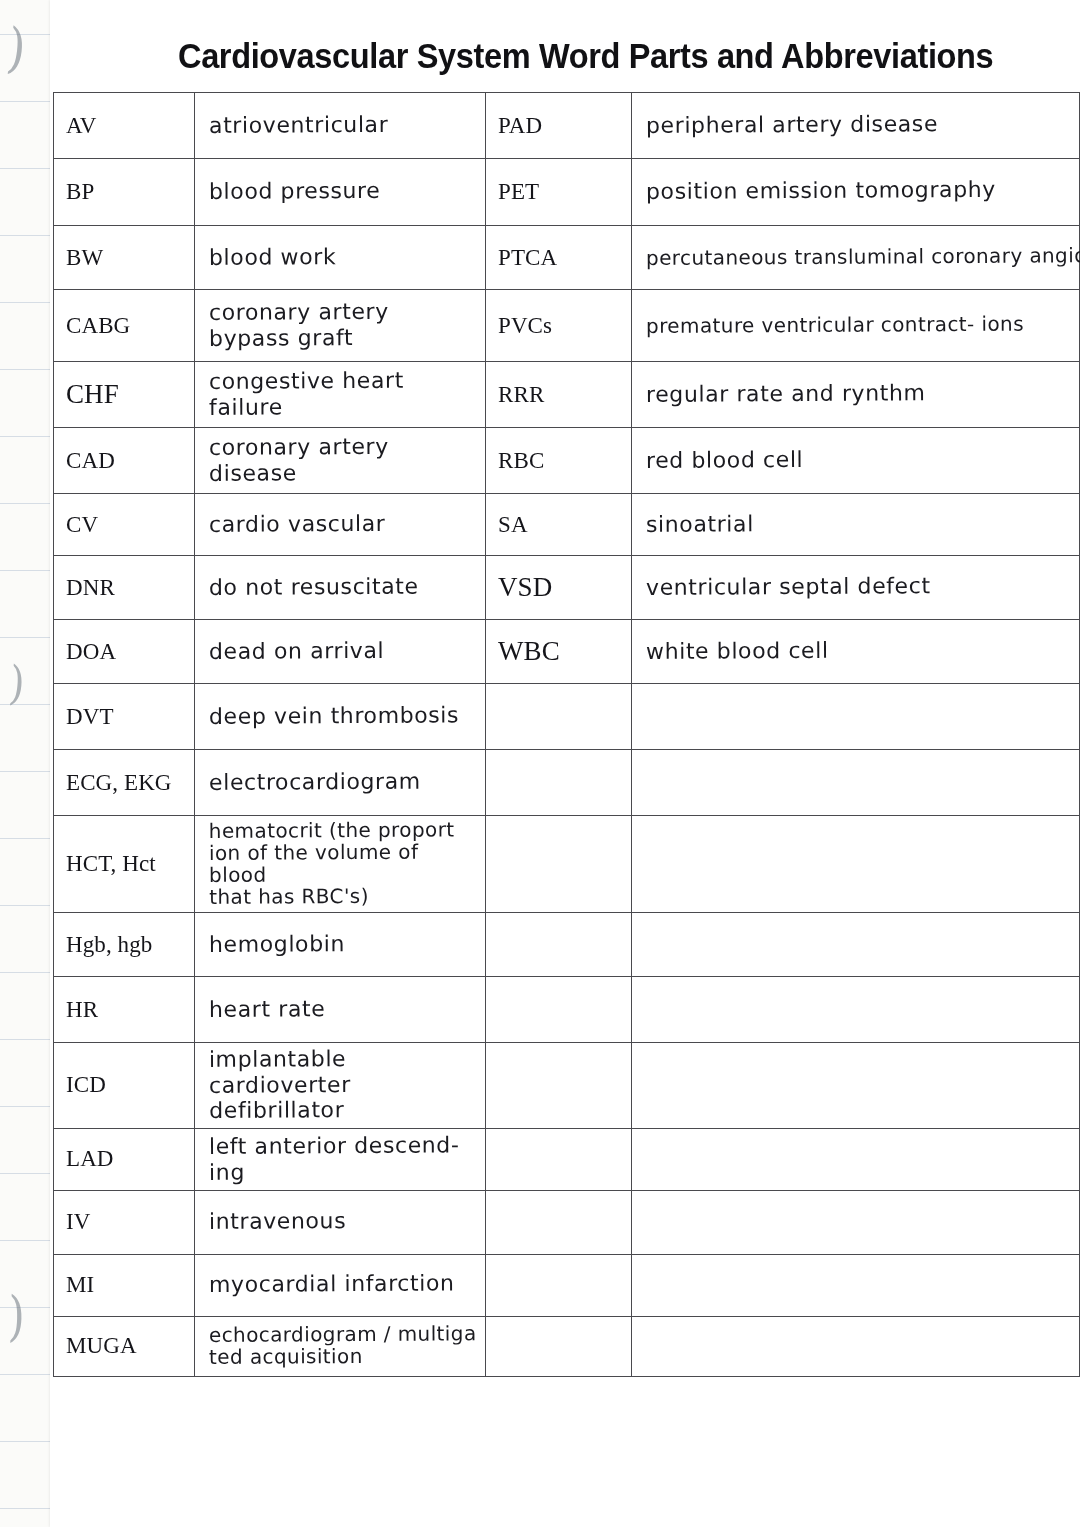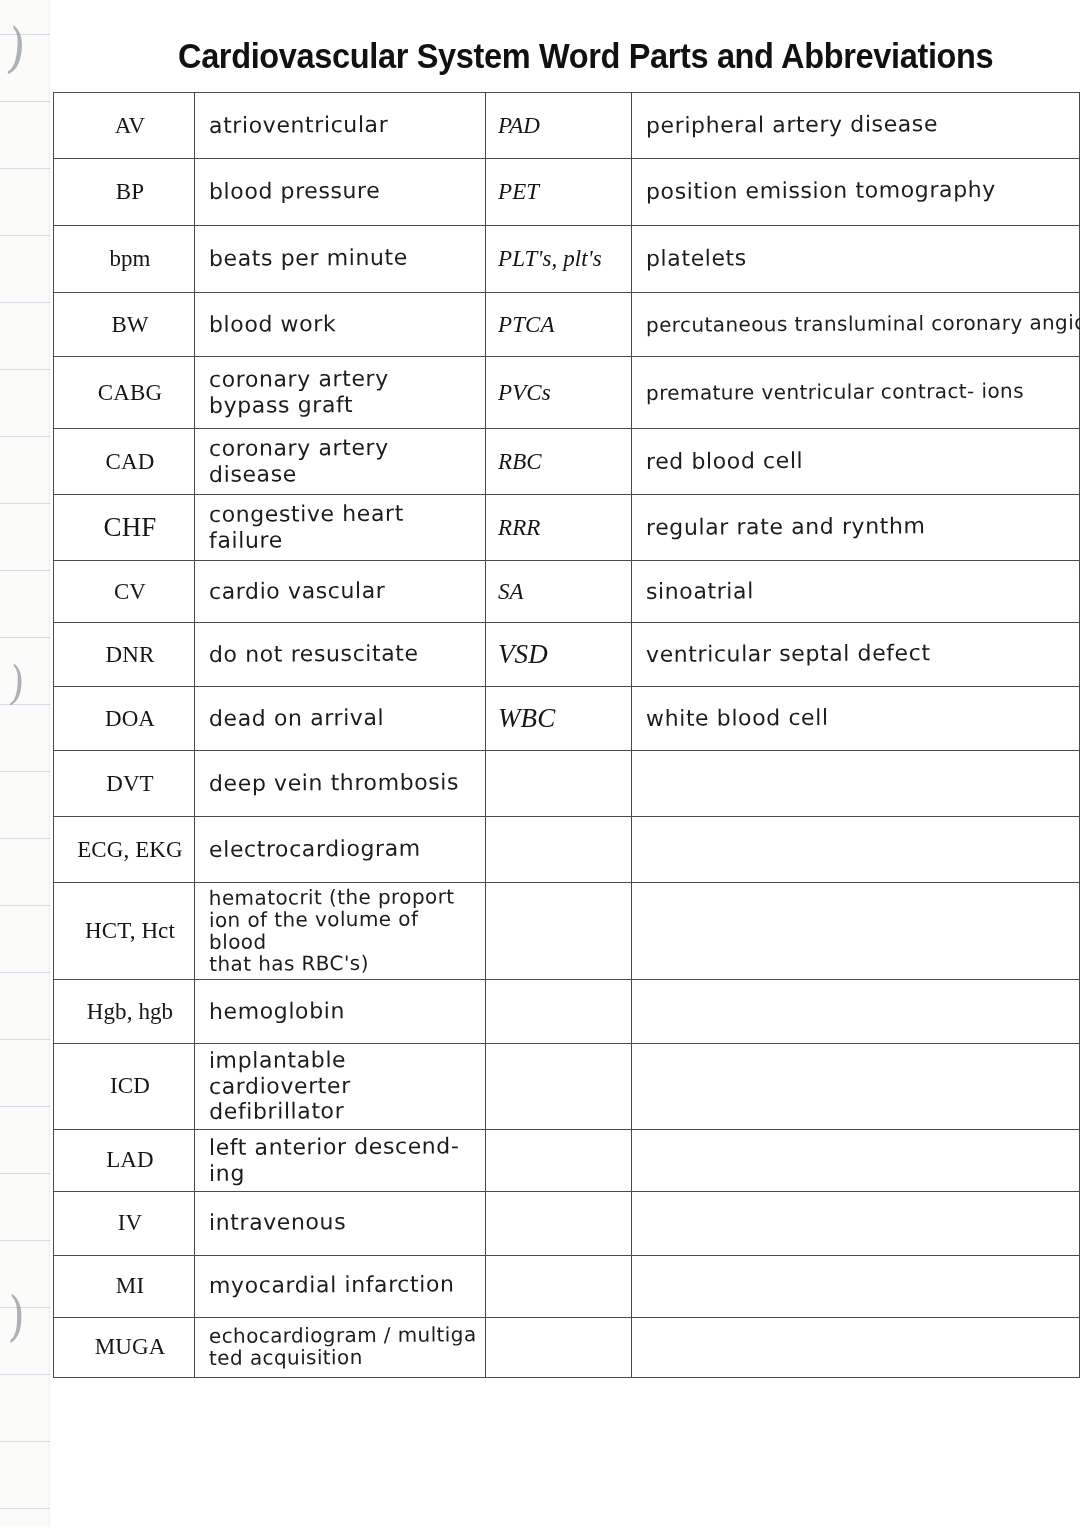--- a/index.html
+++ b/index.html
@@ -98,23 +98,23 @@
     width: 1022px;
     border-collapse: collapse;
     table-layout: fixed;
   }
   .tbl td {
     border: 1px solid #4a4a4e;
     padding: 0;
     vertical-align: middle;
     position: relative;
   }
-  .c-abbr-l { width: 140px; text-align: center; }
+  .c-abbr-l { width: 140px; }
   .c-mean-l { width: 290px; }
-  .c-abbr-r { width: 145px; font-style: italic; }
+  .c-abbr-r { width: 145px; }
   .c-mean-r { width: 447px; }
 
   .abbr {
     font-family: "Liberation Serif", serif;
     font-size: 23px;
     color: #15151a;
     padding: 4px 0 4px 12px;
     letter-spacing: .1px;
     white-space: nowrap;
   }
@@ -204,34 +204,20 @@
           <td class="c-mean-l">
             <div class="hand ">blood pressure</div>
           </td>
           <td class="c-abbr-r">
             <div class="abbr ">PET</div>
           </td>
           <td class="c-mean-r">
             <div class="hand ">position emission  tomography</div>
           </td>
         </tr>
-        <tr style="height: 67px;">
-          <td class="c-abbr-l">
-            <div class="abbr ">bpm</div>
-          </td>
-          <td class="c-mean-l">
-            <div class="hand ">beats per minute</div>
-          </td>
-          <td class="c-abbr-r">
-            <div class="abbr ">PLT's, plt's</div>
-          </td>
-          <td class="c-mean-r">
-            <div class="hand ">platelets</div>
-          </td>
-        </tr>
         <tr style="height: 64px;">
           <td class="c-abbr-l">
             <div class="abbr ">BW</div>
           </td>
           <td class="c-mean-l">
             <div class="hand ">blood work</div>
           </td>
           <td class="c-abbr-r">
             <div class="abbr ">PTCA</div>
           </td>
@@ -251,46 +237,46 @@
           <td class="c-abbr-r">
             <div class="abbr ">PVCs</div>
           </td>
           <td class="c-mean-r overflow-cell">
             <div class="hand small tight ">premature  ventricular  contract-
                                 ions</div>
           </td>
         </tr>
         <tr style="height: 66px;">
           <td class="c-abbr-l">
+            <div class="abbr big">CHF</div>
+          </td>
+          <td class="c-mean-l">
+            <div class="hand ">congestive  heart
+        failure</div>
+          </td>
+          <td class="c-abbr-r">
+            <div class="abbr ">RRR</div>
+          </td>
+          <td class="c-mean-r">
+            <div class="hand ">regular rate and rynthm</div>
+          </td>
+        </tr>
+        <tr style="height: 66px;">
+          <td class="c-abbr-l">
             <div class="abbr ">CAD</div>
           </td>
           <td class="c-mean-l">
             <div class="hand ">coronary  artery
       disease</div>
           </td>
           <td class="c-abbr-r">
             <div class="abbr ">RBC</div>
           </td>
           <td class="c-mean-r">
             <div class="hand ">red blood cell</div>
-          </td>
-        </tr>
-        <tr style="height: 66px;">
-          <td class="c-abbr-l">
-            <div class="abbr big">CHF</div>
-          </td>
-          <td class="c-mean-l">
-            <div class="hand ">congestive  heart
-        failure</div>
-          </td>
-          <td class="c-abbr-r">
-            <div class="abbr ">RRR</div>
-          </td>
-          <td class="c-mean-r">
-            <div class="hand ">regular rate and rynthm</div>
           </td>
         </tr>
         <tr style="height: 62px;">
           <td class="c-abbr-l">
             <div class="abbr ">CV</div>
           </td>
           <td class="c-mean-l">
             <div class="hand ">cardio vascular</div>
           </td>
           <td class="c-abbr-r">
@@ -379,20 +365,34 @@
           <td class="c-mean-l">
             <div class="hand ">hemoglobin</div>
           </td>
           <td class="c-abbr-r">
             <div class="abbr "></div>
           </td>
           <td class="c-mean-r">
             <div class="hand "></div>
           </td>
         </tr>
+        <tr style="height: 66px;">
+          <td class="c-abbr-l">
+            <div class="abbr ">HR</div>
+          </td>
+          <td class="c-mean-l">
+            <div class="hand ">heart rate</div>
+          </td>
+          <td class="c-abbr-r">
+            <div class="abbr "></div>
+          </td>
+          <td class="c-mean-r">
+            <div class="hand "></div>
+          </td>
+        </tr>
         <tr style="height: 64px;">
           <td class="c-abbr-l">
             <div class="abbr ">ICD</div>
           </td>
           <td class="c-mean-l">
             <div class="hand ">implantable cardioverter
 defibrillator</div>
           </td>
           <td class="c-abbr-r">
             <div class="abbr "></div>

